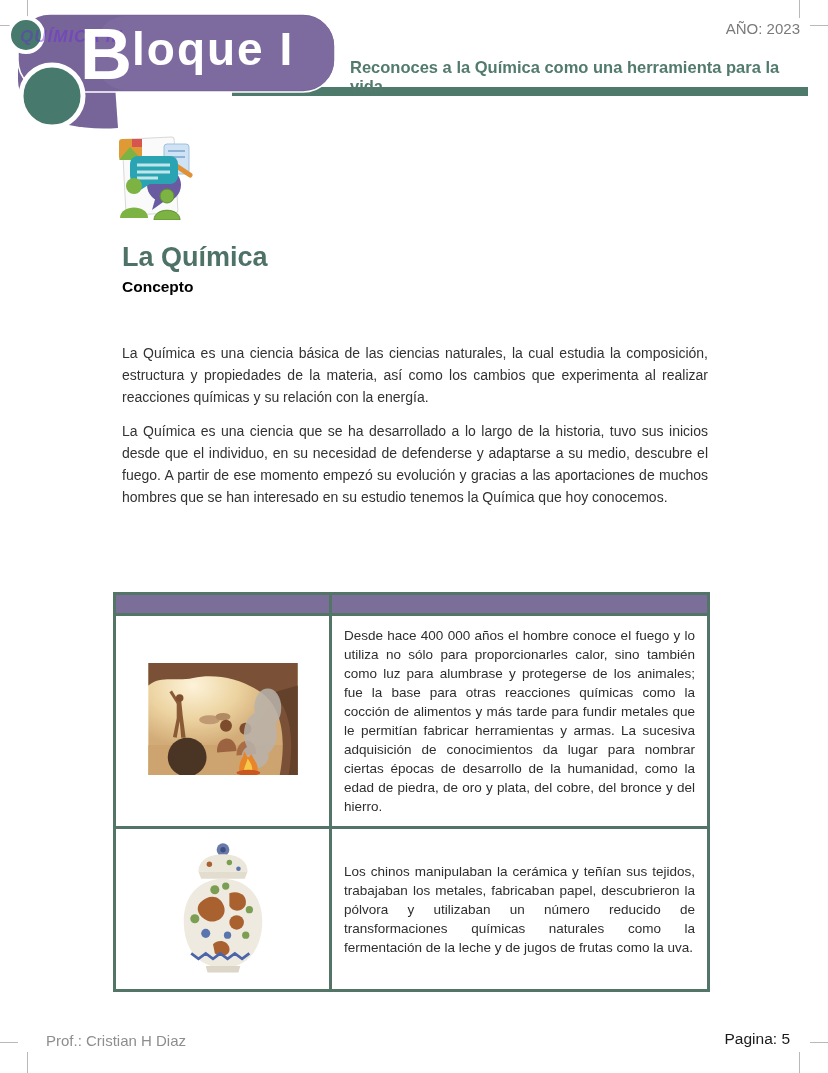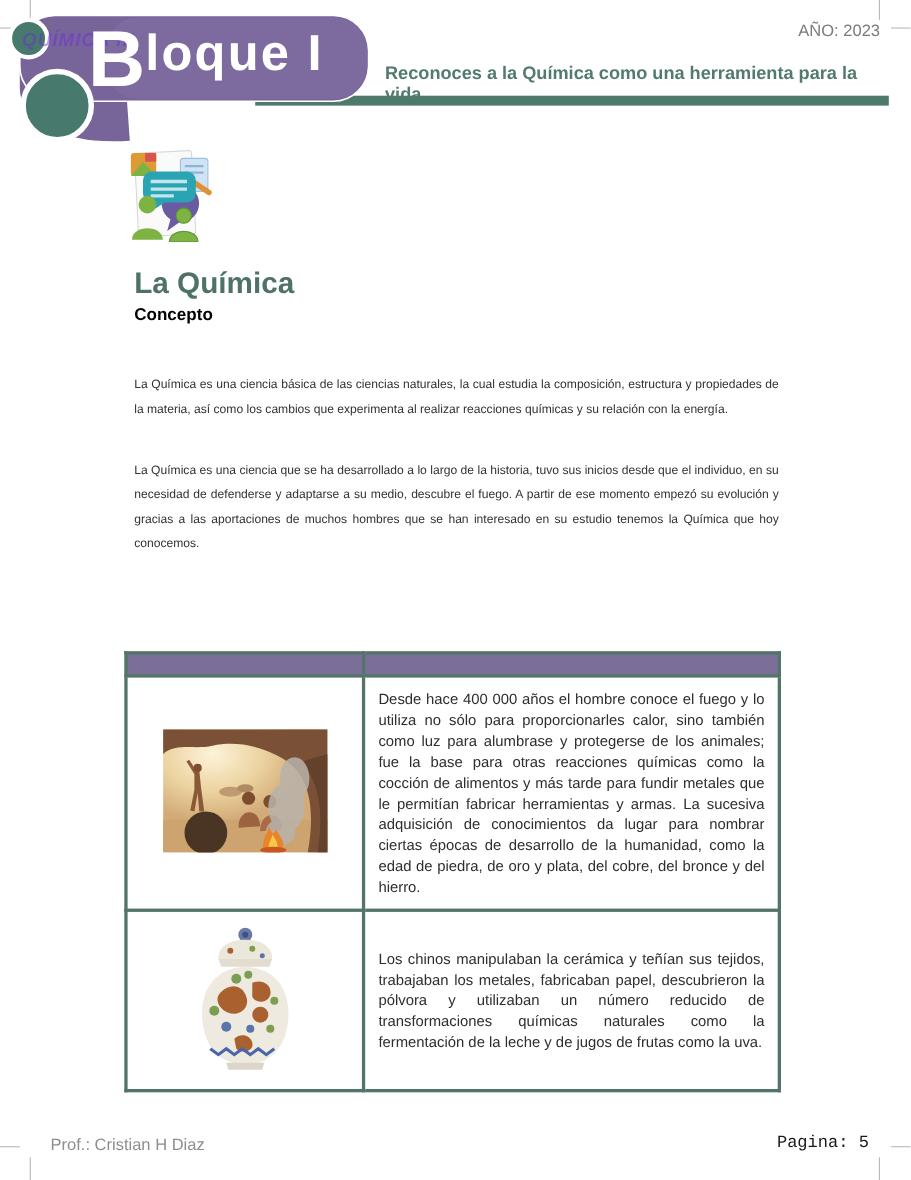--- a/index.html
+++ b/index.html
@@ -16,38 +16,38 @@
   .block-title .rest{font-size:46px;font-weight:bold;letter-spacing:2px;}
   .subtitle{position:absolute;left:350px;top:58px;width:430px;font-size:16.5px;font-weight:bold;
             color:#527a6d;}
   .year{position:absolute;right:28px;top:20px;font-size:15px;color:#7a7a7a;}
   
   .learn-icon{position:absolute;left:112px;top:130px;}
   .learn-label{position:absolute;left:200px;top:162px;font-size:23px;font-weight:bold;color:#3f7266;}
   
   .title{position:absolute;left:122px;top:242px;font-size:27px;font-weight:bold;color:#4e7268;}
   .concept{position:absolute;left:122px;top:278px;font-size:15.5px;font-weight:bold;color:#000000;}
-  .para{position:absolute;left:122px;width:586px;font-size:11px;line-height:22px;
+  .para{position:absolute;left:122px;width:586px;font-size:14px;line-height:22px;
         text-align:justify;color:#323232;}
   .p1{top:328px;}
   .p2{top:406px;}
   .hist-heading{position:absolute;left:122px;top:532px;width:586px;font-size:15.5px;line-height:22px;
         font-weight:bold;text-align:justify;color:#1f1f1f;}
   
   .hist-table{position:absolute;left:113px;top:592px;width:597px;border-collapse:collapse;}
   .hist-table td{border:3px solid #527568;vertical-align:middle;}
   .hist-table .hdr td{height:18px;background:#7b6e99;padding:0;}
   .hist-table .img-cell{width:197px;text-align:center;background:#fff;padding:8px;}
   .hist-table .txt-cell{background:#fff;padding:10px 12px;font-size:13.5px;line-height:19px;
         text-align:justify;color:#2e2e2e;}
   .row1 .txt-cell{height:142px;}
   .row2 .txt-cell{height:130px;}
   
   .footer-prof{position:absolute;left:46px;top:1032px;font-size:15px;color:#8e8e8e;}
-  .footer-page{position:absolute;right:38px;top:1030px;font-size:15.5px;color:#1b1b1b;font-family:Liberation Mono, monospace;}
+  .footer-page{position:absolute;right:38px;top:1030px;font-size:15.5px;color:#1b1b1b;}
 </style>
 </head>
 <body>
 
 <div class="page">
 
   <div class="crop" style="left:27px;top:0;width:1px;height:18px;"></div>
   <div class="crop" style="left:0;top:25px;width:18px;height:1px;"></div>
   <div class="crop" style="left:799px;top:0;width:1px;height:18px;"></div>
   <div class="crop" style="left:810px;top:25px;width:18px;height:1px;"></div>

